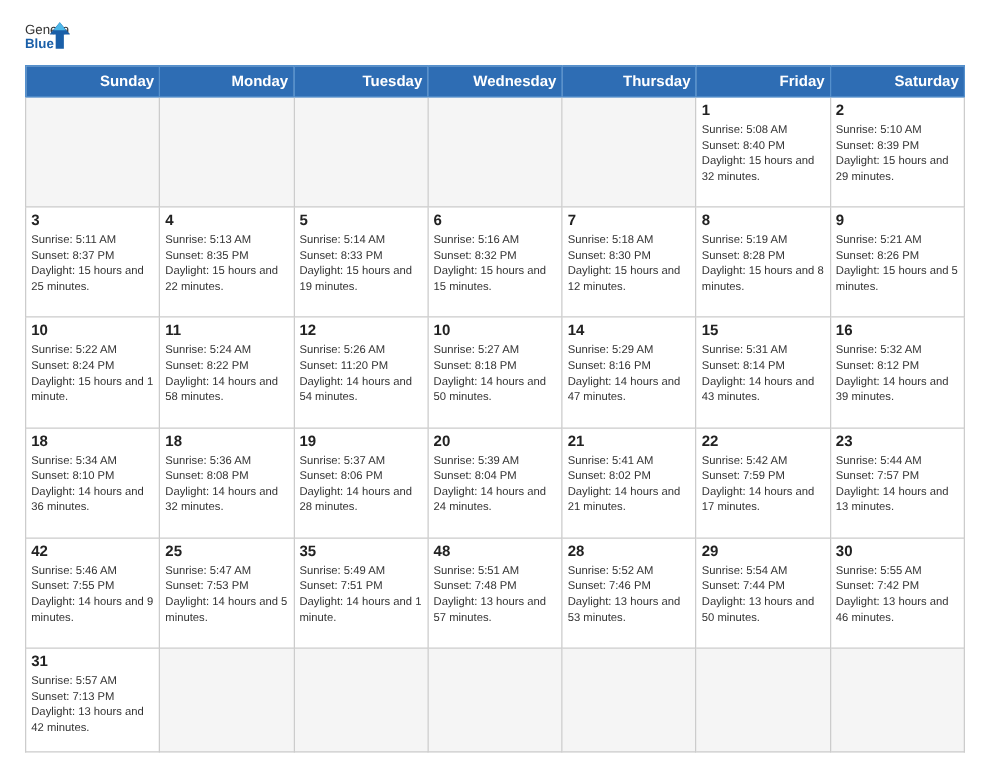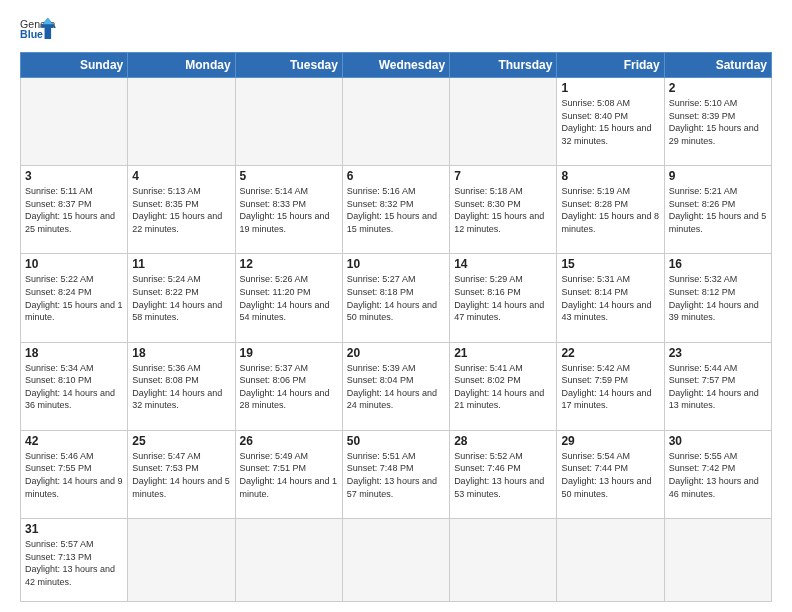--- a/index.html
+++ b/index.html
@@ -277,27 +277,27 @@
 Sunset: 7:55 PM
 Daylight: 14 hours and 9 minutes.</div>
           </td>
           <td>
             <span class="day-num">25</span>
             <div class="day-info">Sunrise: 5:47 AM
 Sunset: 7:53 PM
 Daylight: 14 hours and 5 minutes.</div>
           </td>
           <td>
-            <span class="day-num">26</span>
+            <span class="day-num">35</span>
             <div class="day-info">Sunrise: 5:49 AM
 Sunset: 7:51 PM
 Daylight: 14 hours and 1 minute.</div>
           </td>
           <td>
-            <span class="day-num">50</span>
+            <span class="day-num">48</span>
             <div class="day-info">Sunrise: 5:51 AM
 Sunset: 7:48 PM
 Daylight: 13 hours and 57 minutes.</div>
           </td>
           <td>
             <span class="day-num">28</span>
             <div class="day-info">Sunrise: 5:52 AM
 Sunset: 7:46 PM
 Daylight: 13 hours and 53 minutes.</div>
           </td>

